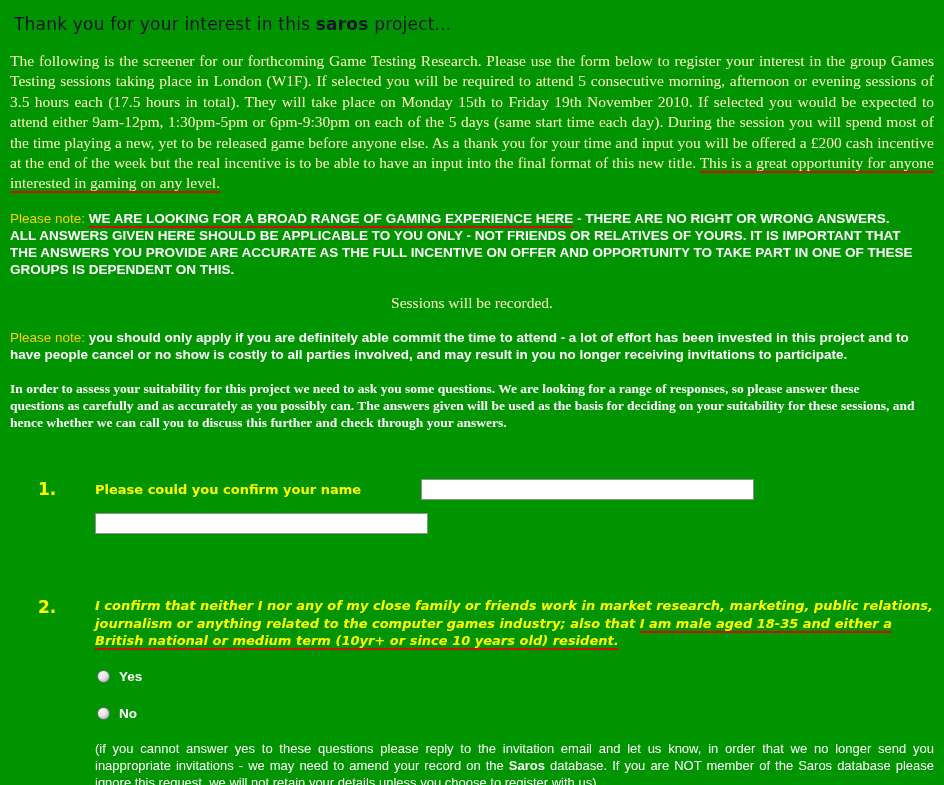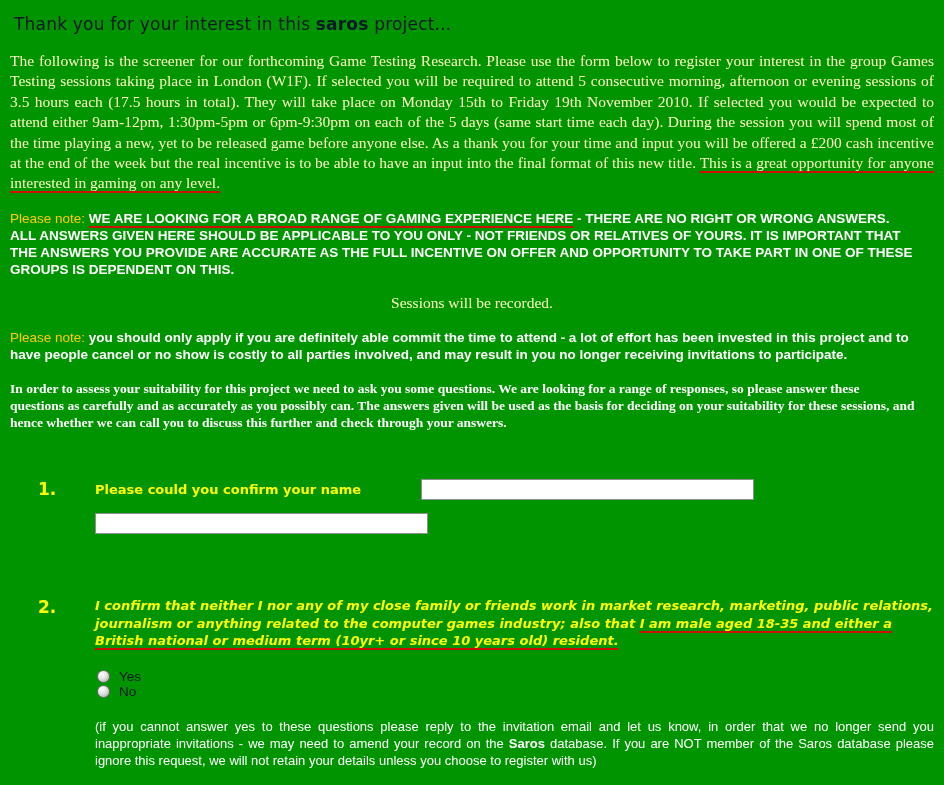--- a/index.html
+++ b/index.html
@@ -81,34 +81,35 @@
     background: #ffffff;
     padding: 2px 4px;
     font-size: 13px;
     font-family: "Liberation Sans", sans-serif;
   }
 
   .q2-text { line-height: 17.5px; max-width: 845px; font-style: italic; }
 
   .radio-row { display: flex; align-items: center; margin: 0 0 0 2px; }
   .radio-row.first { margin-top: 19px; }
-  .radio-row.second { }
+  .radio-row.second { margin-top: 22px; }
   .radio-circle {
     width: 13px; height: 13px;
     border-radius: 50%;
     background: radial-gradient(circle at 35% 30%, #ffffff 0%, #e2e2e2 45%, #9a9a9a 100%);
     border: 1px solid #6f6f6f;
     box-sizing: border-box;
     cursor: pointer;
     flex: none;
   }
   .radio-label {
-    color: #0f172a;
+    color: #ffffff;
     font-size: 13.5px;
     margin-left: 9px;
+    font-weight: bold;
   }
 
   .footnote {
     margin-top: 19px;
     color: #ffffff;
     font-size: 13px;
     line-height: 17px;
     max-width: 845px;
     text-align: justify;
   }

